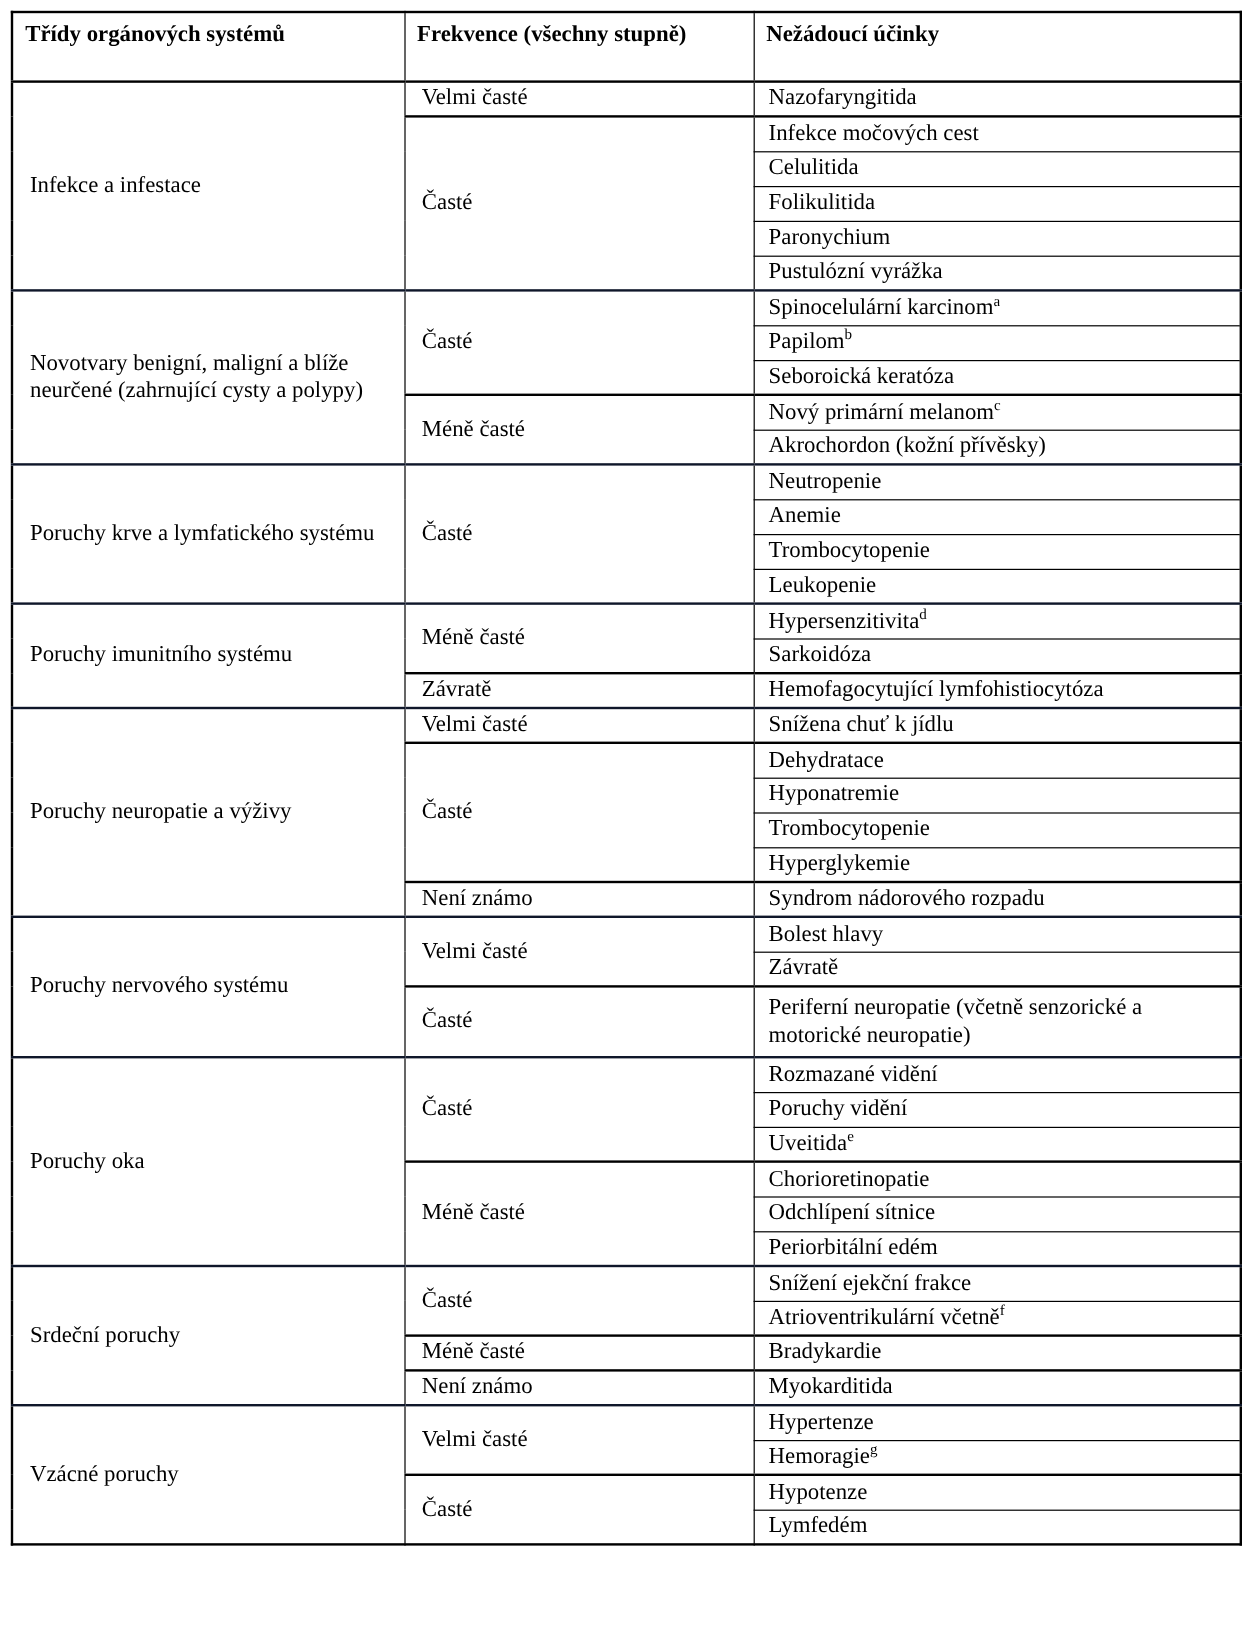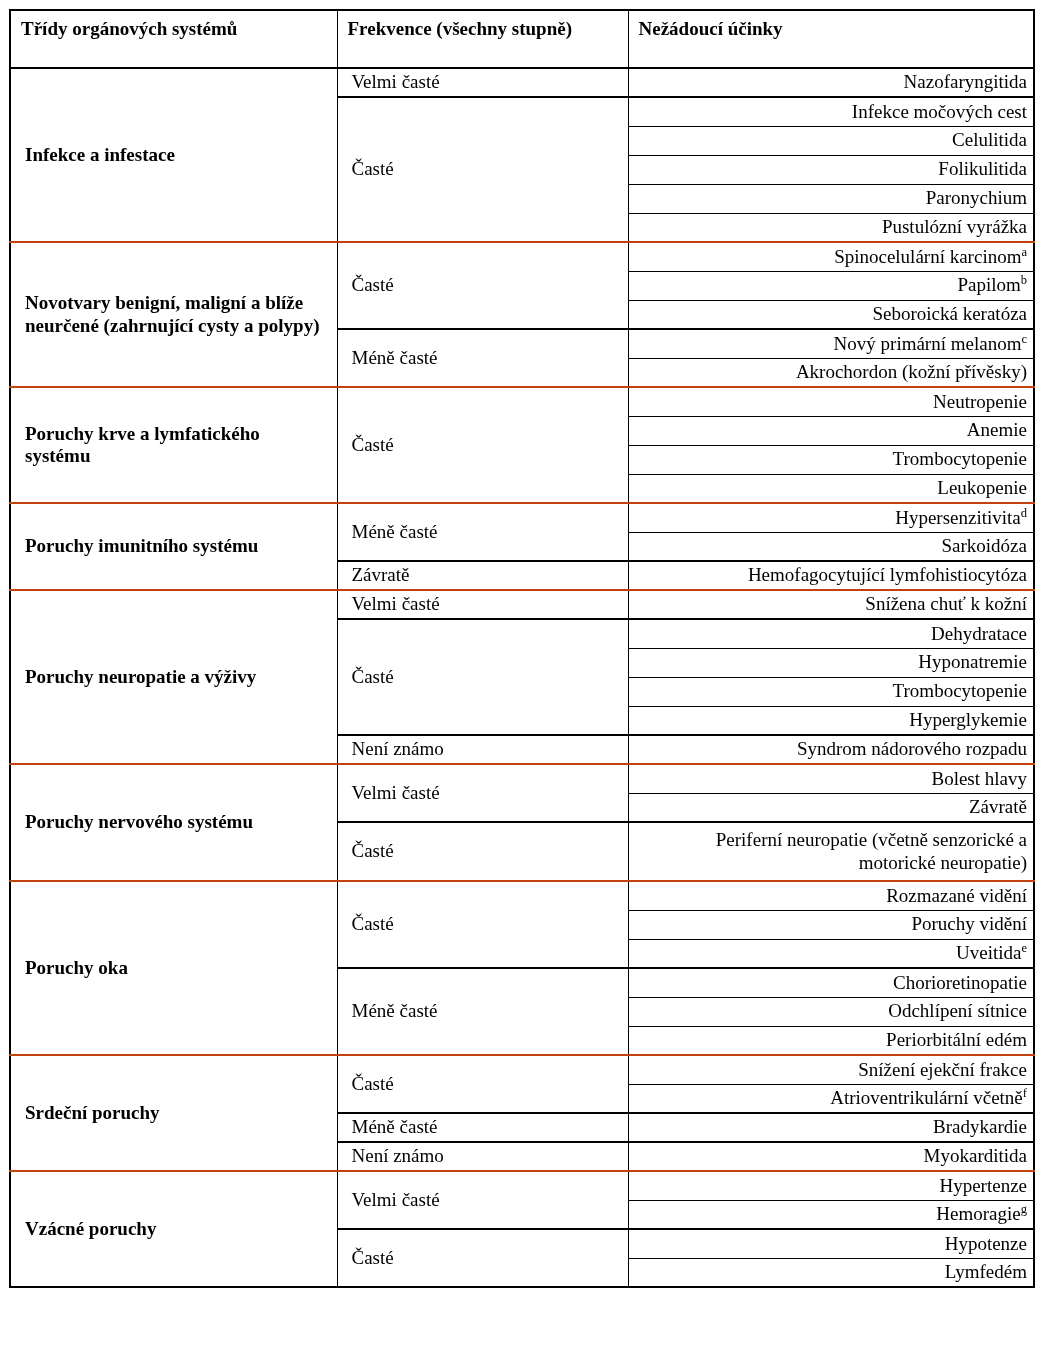--- a/index.html
+++ b/index.html
@@ -64,45 +64,43 @@
 
   
   td.soc {
     font-weight: bold;
     border-right: 1px solid #000000;
     vertical-align: middle;
   }
   td.soc .cell-pad {
     padding-left: 14px;
     padding-right: 8px;
-    font-weight: bold;
   }
 
   
   td.freq {
     vertical-align: middle;
   }
   td.freq .cell-pad {
     padding-left: 14px;
   }
 
   
   td.ae .cell-pad {
-    padding-left: 28px;
-    text-align: right;
+    padding-left: 12px;
   }
 
   
   tr.ae-row { height: 29px; }
   tr.ae-row-tall { height: 59px; }
 
   
   tr.group-start > td,
   tr.group-start > th {
-    border-top: 2px solid #c2410c;
+    border-top: 2px solid #0f172a;
   }
   
   tr.freq-start > td {
     border-top: 2px solid #000000;
     margin-top: 23px;
   }
 
   sup {
     font-size: 0.66em;
     vertical-align: super;
@@ -257,21 +255,21 @@
           </td>
         </tr>
         <tr class="ae-row group-start">
           <td class="soc" rowspan="6">
             <div class="cell-pad">Poruchy neuropatie a výživy</div>
           </td>
           <td class="freq" rowspan="1">
             <div class="cell-pad">Velmi časté</div>
           </td>
           <td class="ae">
-            <div class="cell-pad"><span>Snížena chuť k kožní</span></div>
+            <div class="cell-pad"><span>Snížena chuť k jídlu</span></div>
           </td>
         </tr>
         <tr class="ae-row freq-start">
           <td class="freq" rowspan="4">
             <div class="cell-pad">Časté</div>
           </td>
           <td class="ae">
             <div class="cell-pad"><span>Dehydratace</span></div>
           </td>
         </tr>

